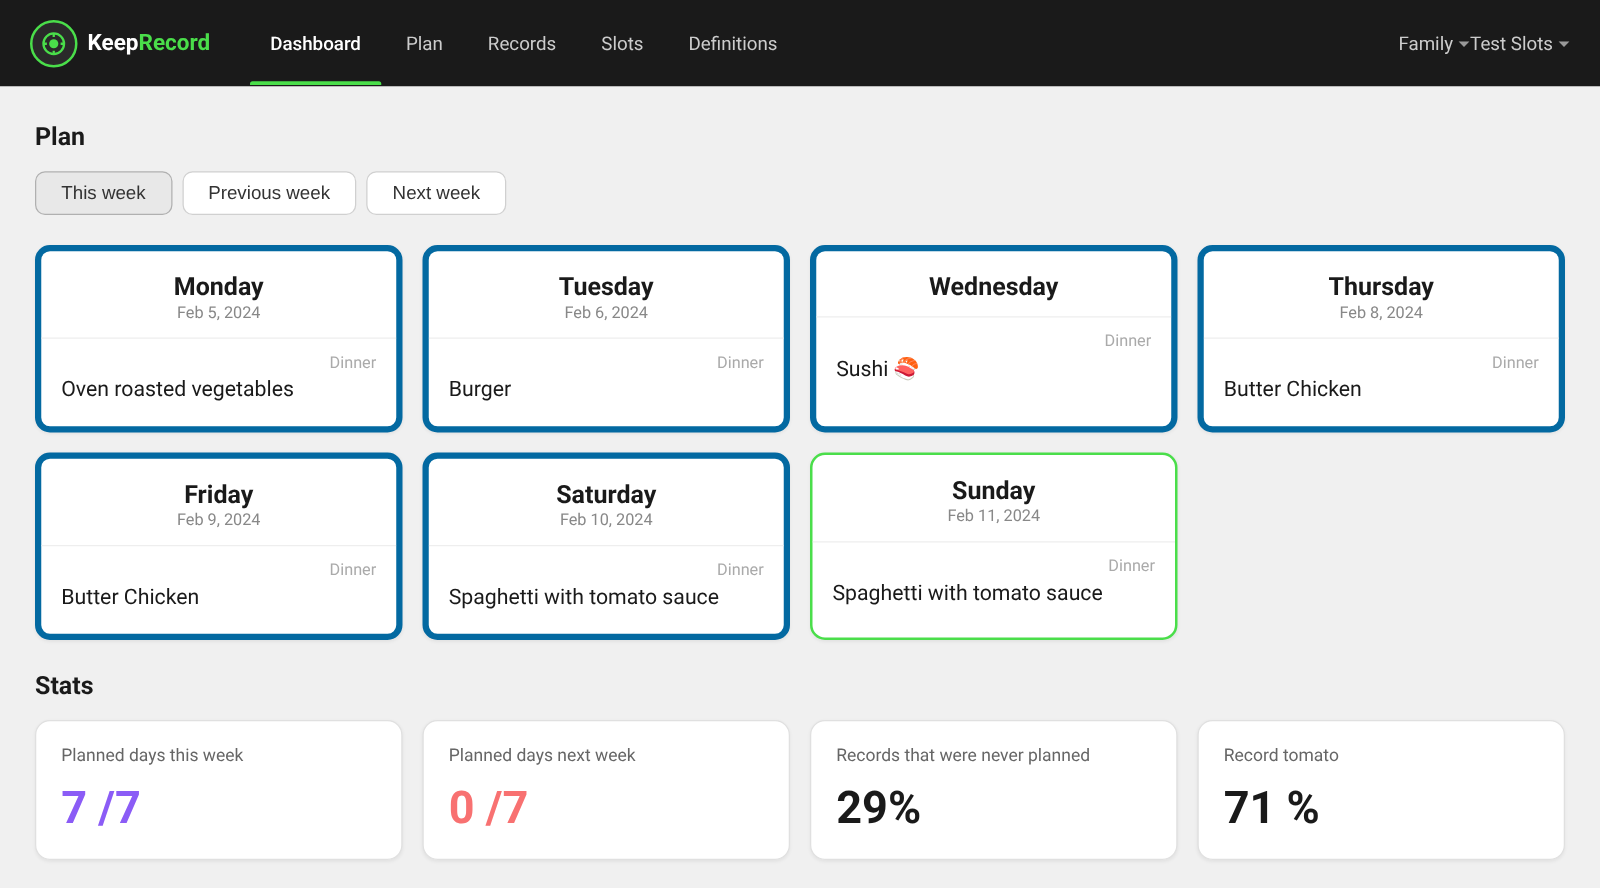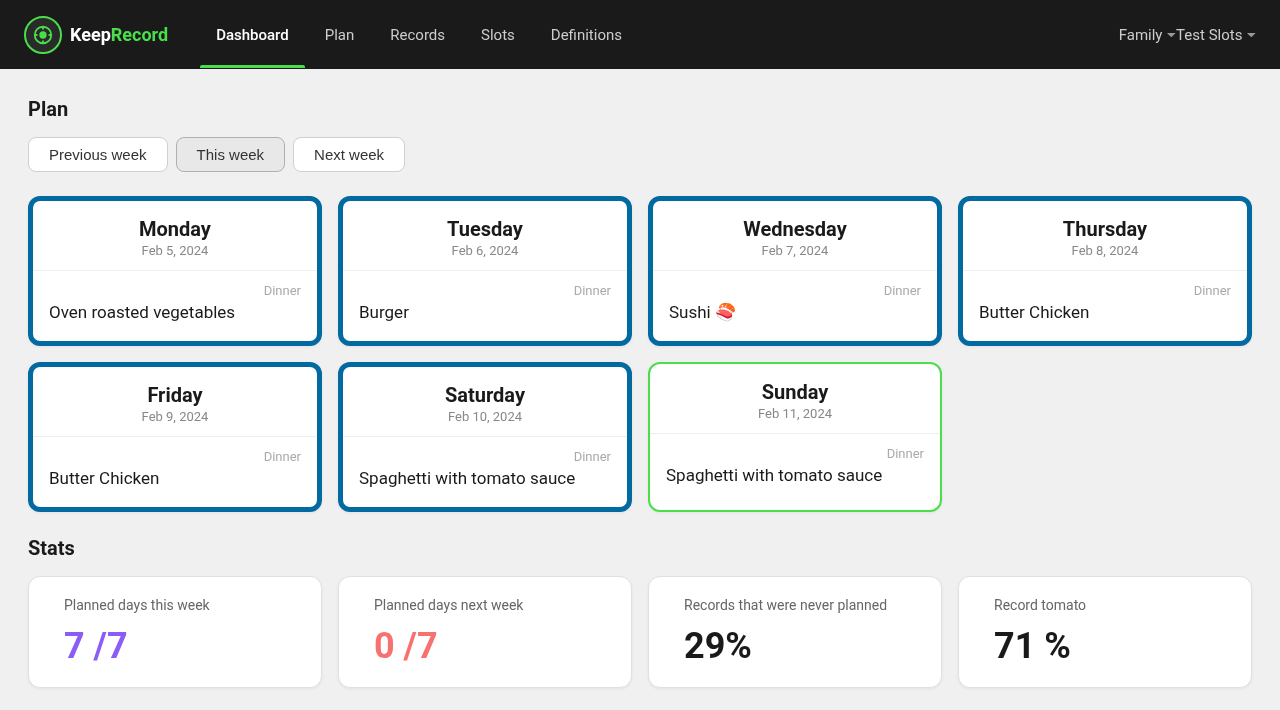--- a/index.html
+++ b/index.html
@@ -165,21 +165,21 @@
     }
     .stats-grid {
       display: grid;
       grid-template-columns: repeat(4, 1fr);
       gap: 16px;
     }
     .stat-card {
       background: #ffffff;
       border-radius: 12px;
       border: 1px solid #e0e0e0;
-      padding: 20px 35px;
+      padding: 20px 20px;
       box-shadow: 0 1px 3px rgba(0,0,0,0.06);
       min-height: 110px;
     }
     .stat-label {
       font-size: 14px;
       color: #666666;
       margin-bottom: 12px;
     }
     .stat-value {
       font-size: 36px;
@@ -225,22 +225,22 @@
       <span style="font-size:12px; color:#999;">⏷</span>
     </div>
   </div>
 </nav>
 
 <main class="main">
 
   <div>
     <div class="section-title">Plan</div>
     <div class="week-buttons">
+      <button class="week-btn active">This week</button>
       <button class="week-btn">Previous week</button>
-      <button class="week-btn active">This week</button>
       <button class="week-btn">Next week</button>
     </div>
 
     <div class="days-grid" id="days-grid">
     <div class="day-card">
       <div class="day-card-header">
         <div class="day-name">Monday</div>
         <div class="day-date">Feb 5, 2024</div>
       </div>
       <div class="day-card-body">
@@ -254,21 +254,20 @@
         <div class="day-date">Feb 6, 2024</div>
       </div>
       <div class="day-card-body">
         <div class="meal-type">Dinner</div>
         <div class="meal-name">Burger</div>
       </div>
     </div>
         <div class="day-card">
       <div class="day-card-header">
         <div class="day-name">Wednesday</div>
-        <div class="day-date">Feb 7, 2024</div>
       </div>
       <div class="day-card-body">
         <div class="meal-type">Dinner</div>
         <div class="meal-name">Sushi 🍣</div>
       </div>
     </div>
         <div class="day-card">
       <div class="day-card-header">
         <div class="day-name">Thursday</div>
         <div class="day-date">Feb 8, 2024</div>

